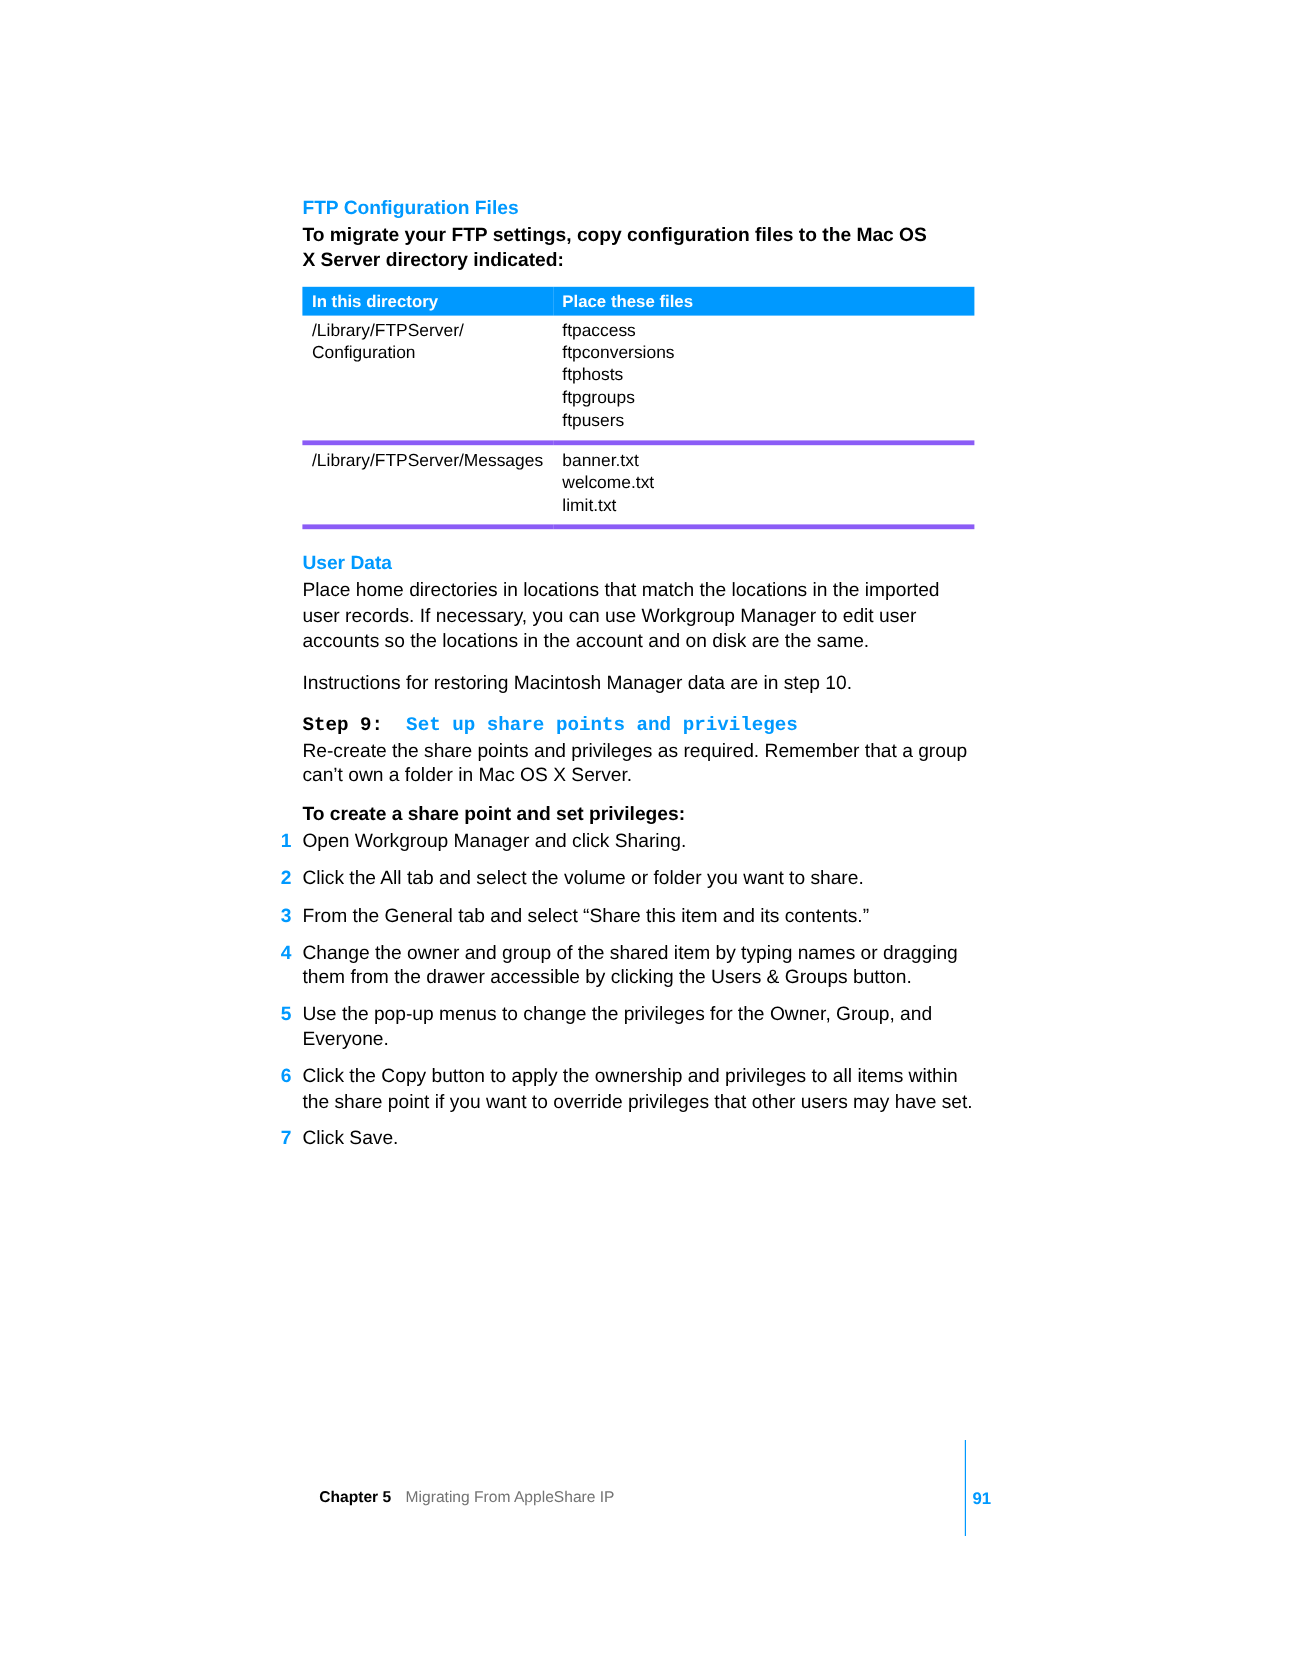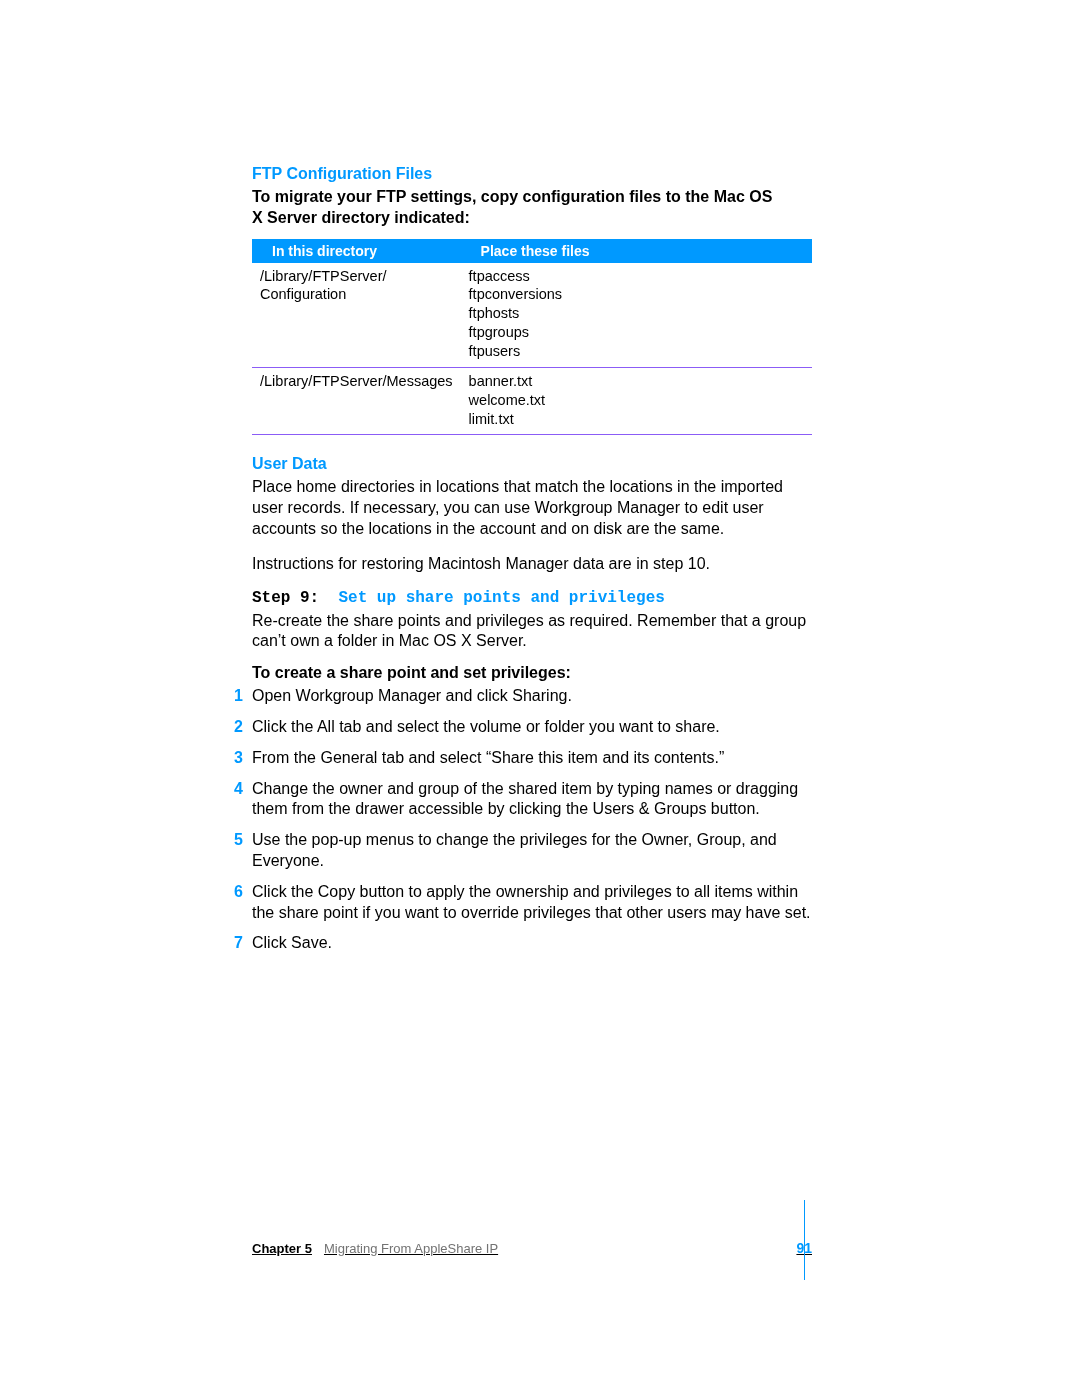--- a/index.html
+++ b/index.html
@@ -35,27 +35,27 @@
     border-collapse: collapse;
     width: 100%;
     font-size: 14.5px;
     margin-bottom: 20px;
   }
   table.ftptable thead th {
     background: #0099ff;
     color: #ffffff;
     text-align: left;
     font-weight: bold;
-    padding: 4px 20px;
+    padding: 4px 8px;
     font-size: 14px;
   }
   table.ftptable td {
     vertical-align: top;
     padding: 4px 8px 6px 8px;
-    border-bottom: 1px solid #8b5cf6;
+    border-bottom: 4px solid #8b5cf6;
     line-height: 1.3;
   }
   table.ftptable td:first-child { width: 190px; }
   p.body {
     margin: 0 0 14px 0;
     line-height: 1.3;
     font-size: 16px;
   }
   .step-line {
     margin: 0 0 4px 0;
@@ -83,27 +83,26 @@
     font-size: 16px;
   }
   .step-num {
     position: absolute;
     left: -18px;
     color: #0099ff;
     font-weight: bold;
   }
   .footer {
     position: absolute;
-    left: 252px;
+    left: 266px;
     top: 1240px;
     width: 560px;
     font-size: 13px;
     display: flex;
-    align-items: center;
-    text-decoration: underline;
+    align-items: flex-start;
   }
   .footer .chapter-label { font-weight: bold; }
   .footer .chapter-title { color: #737373; margin-left: 12px; }
   .footer .pagenum {
     color: #0099ff;
     font-weight: bold;
     margin-left: auto;
     font-size: 14px;
   }
   .rule {

